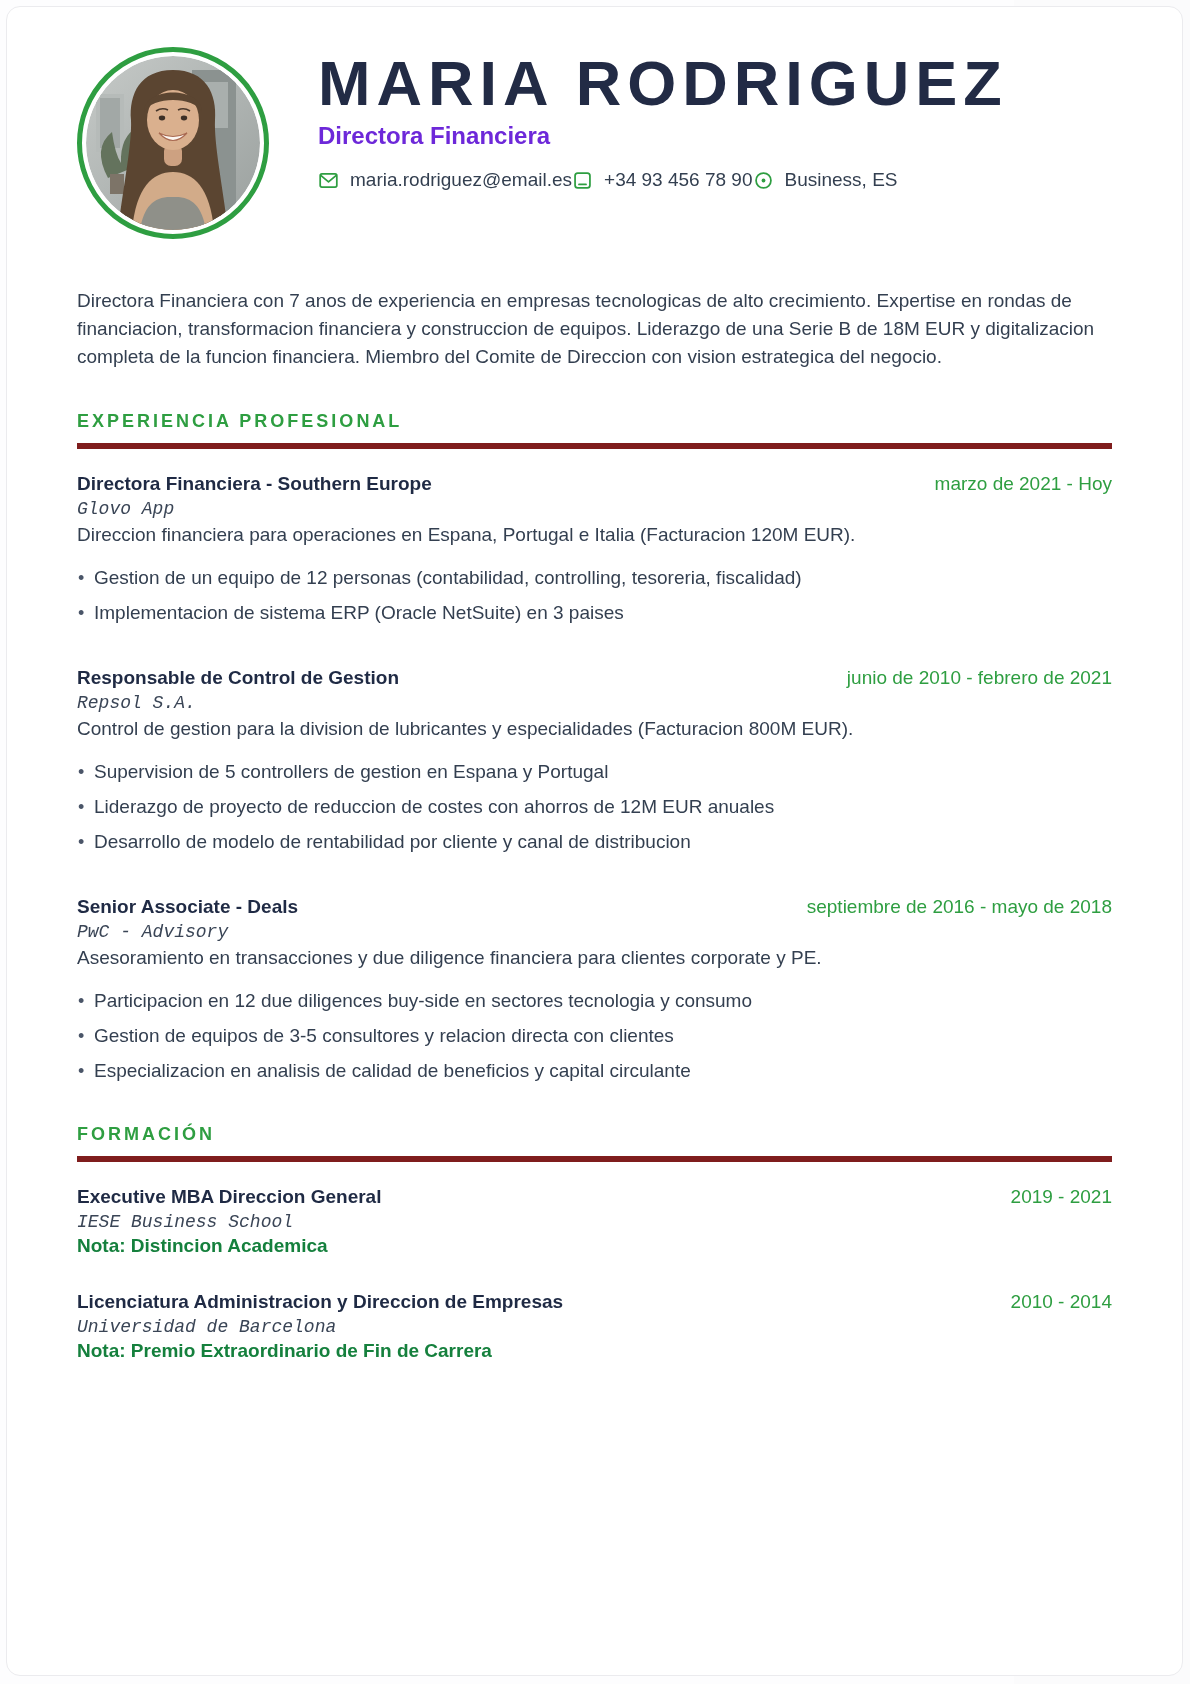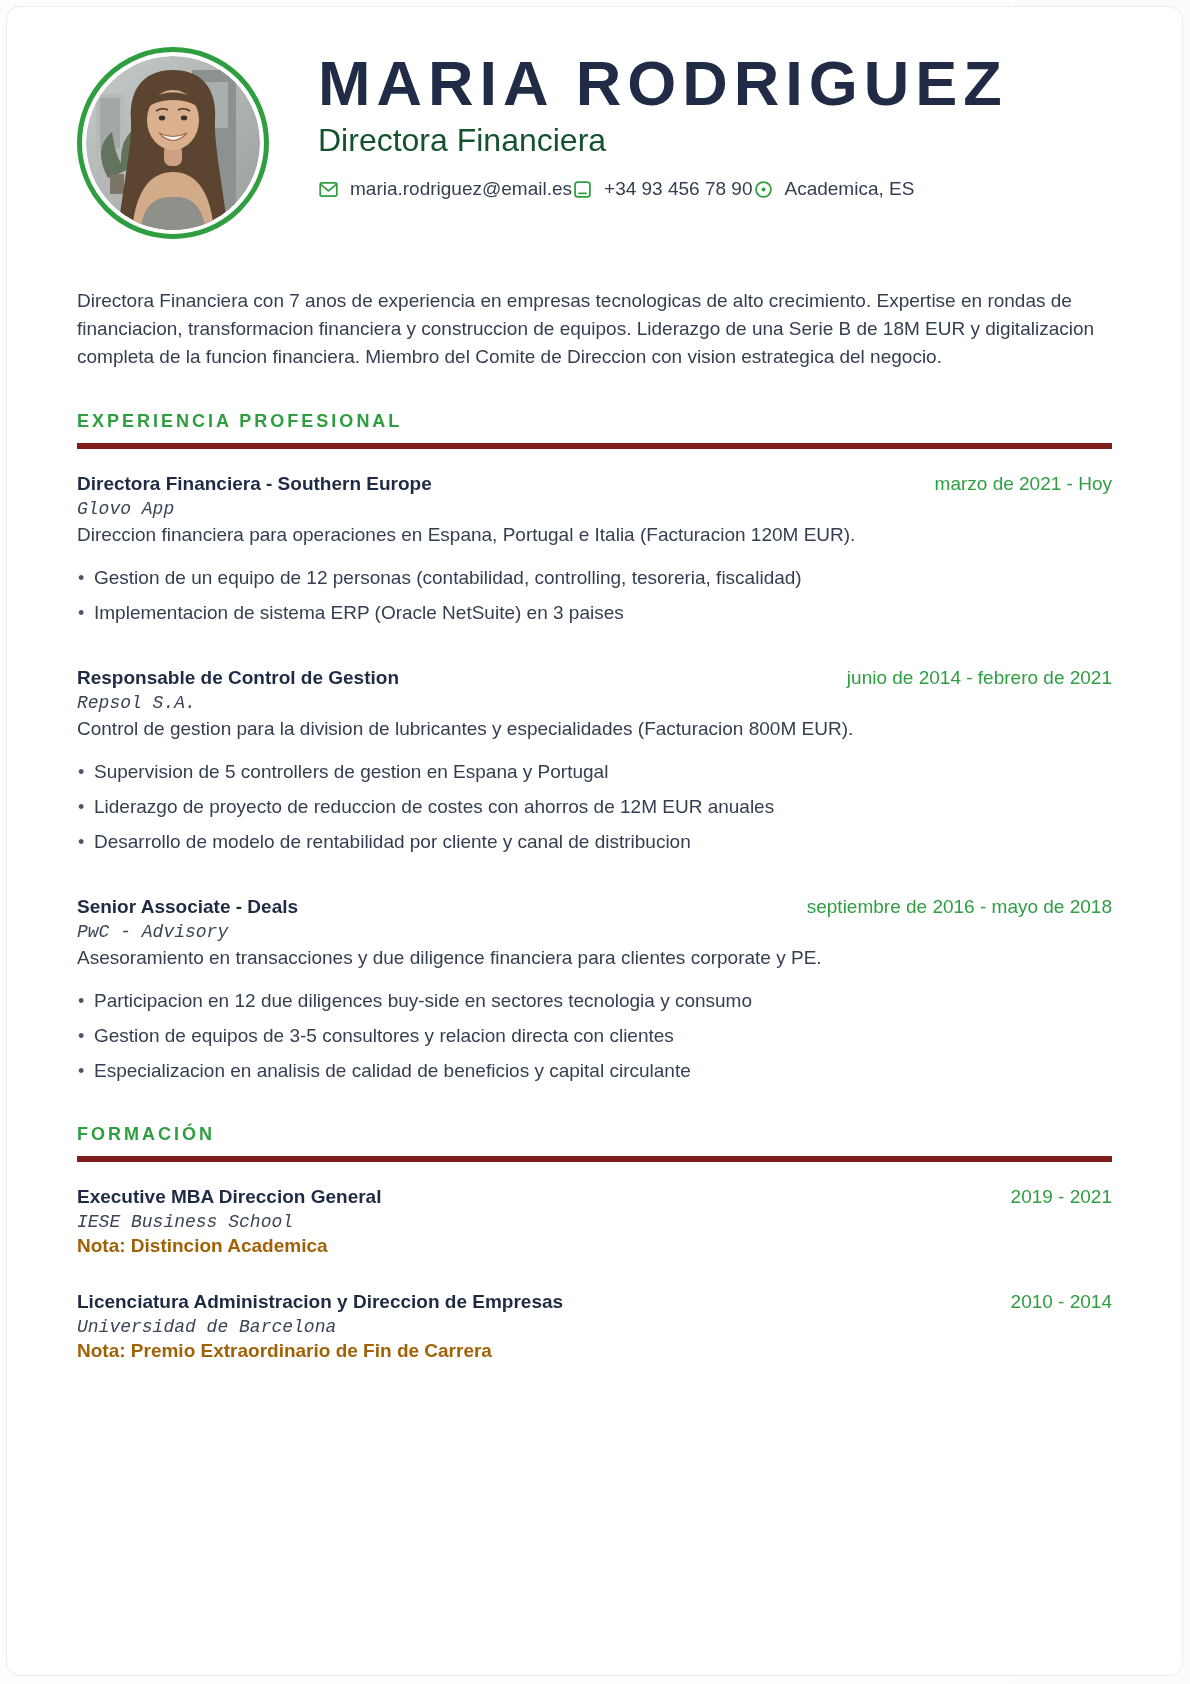--- a/index.html
+++ b/index.html
@@ -19,21 +19,21 @@
   .avatar-ring {
     flex:none; width:192px; height:192px; border-radius:50%;
     border:5px solid #2e9e41; background:#fff; padding:4px; margin-top:6px;
   }
   .avatar { width:174px; height:174px; border-radius:50%; display:block; }
   .header-info { margin-left:49px; padding-top:8px; min-width:0; }
   .name {
     font-size:63px; font-weight:800; letter-spacing:6px; line-height:1.08;
     color:#222b45; white-space:nowrap;
   }
-  .subtitle { margin-top:5px; font-size:32px; color:#14532d; }
+  .subtitle { margin-top:5px; font-size:24px; color:#6d28d9;font-weight:bold; }
   .contact { margin-top:19px; display:flex; flex-direction:row; gap:0; }
   .contact-row { display:flex; align-items:center; gap:11px; font-size:19px; color:#333f50; }
   .contact-row .cicon { flex:none; width:21px; height:21px; color:#2e9e41; }
   .cicon svg { width:100%; height:100%; display:block; }
 
   
   .summary {
     margin-top:9px; font-size:19px; line-height:28px; color:#333f50;
   }
 
@@ -55,21 +55,21 @@
   .bullets li {
     position:relative; padding-left:17px; font-size:19px; color:#333f50;
     line-height:26px; margin-bottom:9px;
   }
   .bullets li:last-child { margin-bottom:0; }
   .bullets li::before {
     content:"•"; position:absolute; left:1px; top:0; color:#4a5568; font-size:18px;
   }
 
   .edu-entry { margin-bottom:34px; }
-  .edu-note { margin-top:3px; font-size:19px; font-weight:700; color:#a16207; }
+  .edu-note { margin-top:3px; font-size:19px; font-weight:700; color:#15803d; }
 </style>
 </head>
 <body>
 
 <div class="canvas">
   <div class="page">
     <div class="content">
 
       <div class="header">
         <div class="avatar-ring">
@@ -129,21 +129,21 @@
               </span>
               <span>+34 93 456 78 90</span>
             </div>
             <div class="contact-row">
               <span class="cicon">
                 <svg viewBox="0 0 24 24" fill="none" stroke="currentColor" stroke-width="2">
                   <circle cx="12" cy="12" r="8.5"></circle>
                   <circle cx="12" cy="12" r="2.2" fill="currentColor" stroke="none"></circle>
                 </svg>
               </span>
-              <span>Academica, ES</span>
+              <span>Business, ES</span>
             </div>
           </div>
         </div>
       </div>
 
       <div class="summary">Directora Financiera con 7 anos de experiencia en empresas tecnologicas de alto crecimiento. Expertise en rondas de financiacion, transformacion financiera y construccion de equipos. Liderazgo de una Serie B de 18M EUR y digitalizacion completa de la funcion financiera. Miembro del Comite de Direccion con vision estrategica del negocio.</div>
 
       <div>
         <div class="section-heading">EXPERIENCIA PROFESIONAL</div>
         <div class="section-body">
@@ -157,21 +157,21 @@
             <div class="entry-desc">Direccion financiera para operaciones en Espana, Portugal e Italia (Facturacion 120M EUR).</div>
             <ul class="bullets">
               <li>Gestion de un equipo de 12 personas (contabilidad, controlling, tesoreria, fiscalidad)</li>
               <li>Implementacion de sistema ERP (Oracle NetSuite) en 3 paises</li>
             </ul>
           </div>
 
           <div class="entry">
             <div class="entry-toprow">
               <span class="entry-title">Responsable de Control de Gestion</span>
-              <span class="entry-dates">junio de 2014 - febrero de 2021</span>
+              <span class="entry-dates">junio de 2010 - febrero de 2021</span>
             </div>
             <div class="entry-company">Repsol S.A.</div>
             <div class="entry-desc">Control de gestion para la division de lubricantes y especialidades (Facturacion 800M EUR).</div>
             <ul class="bullets">
               <li>Supervision de 5 controllers de gestion en Espana y Portugal</li>
               <li>Liderazgo de proyecto de reduccion de costes con ahorros de 12M EUR anuales</li>
               <li>Desarrollo de modelo de rentabilidad por cliente y canal de distribucion</li>
             </ul>
           </div>
 

